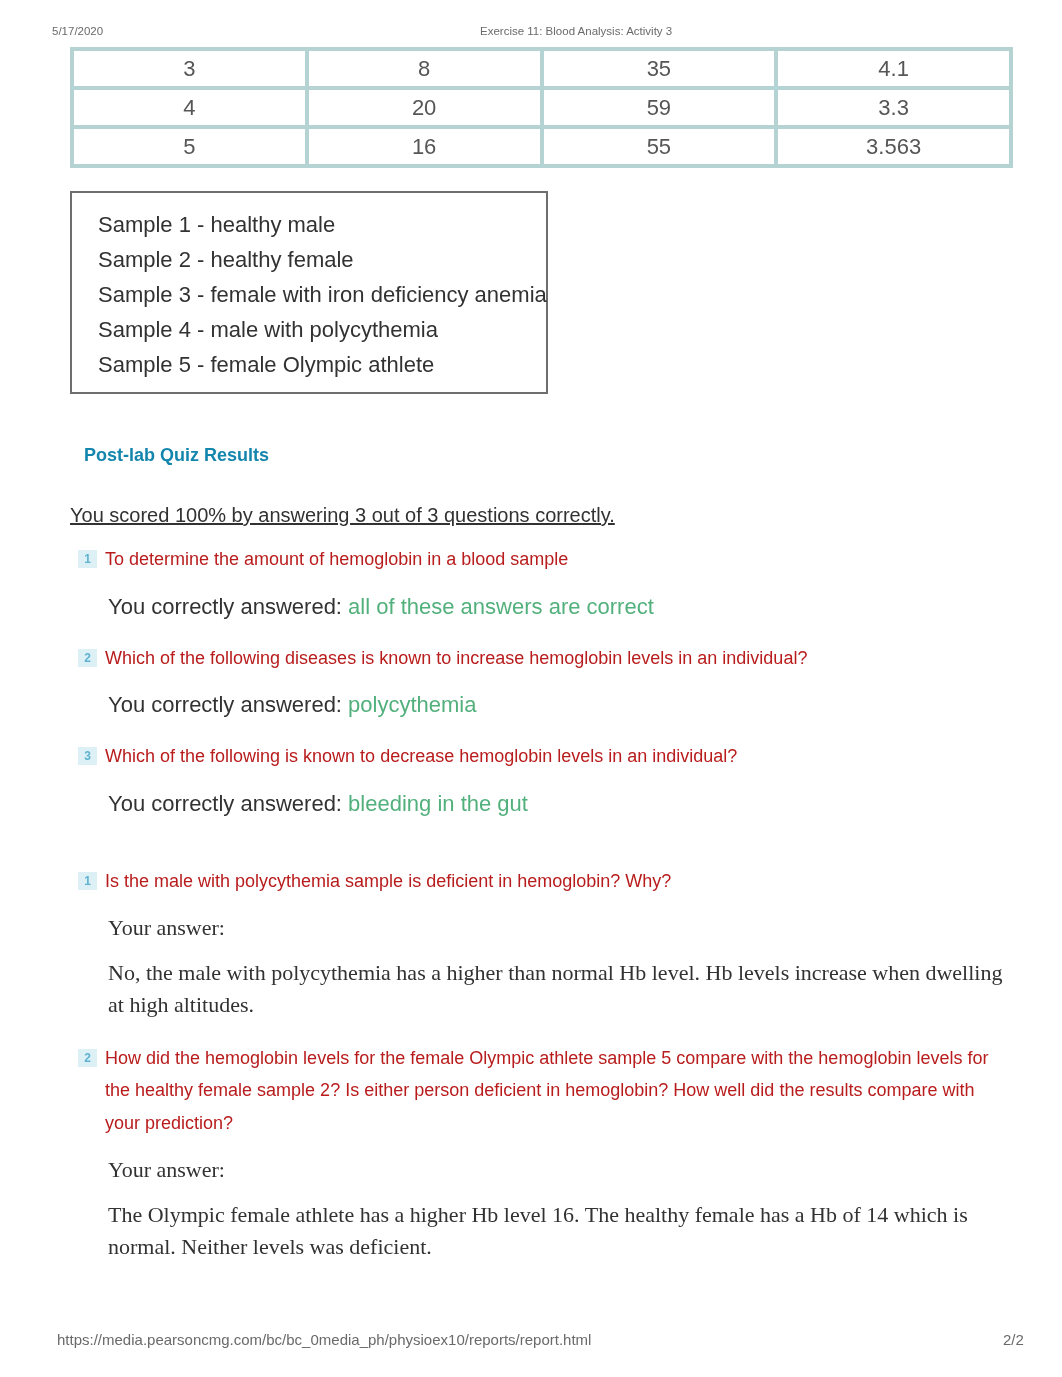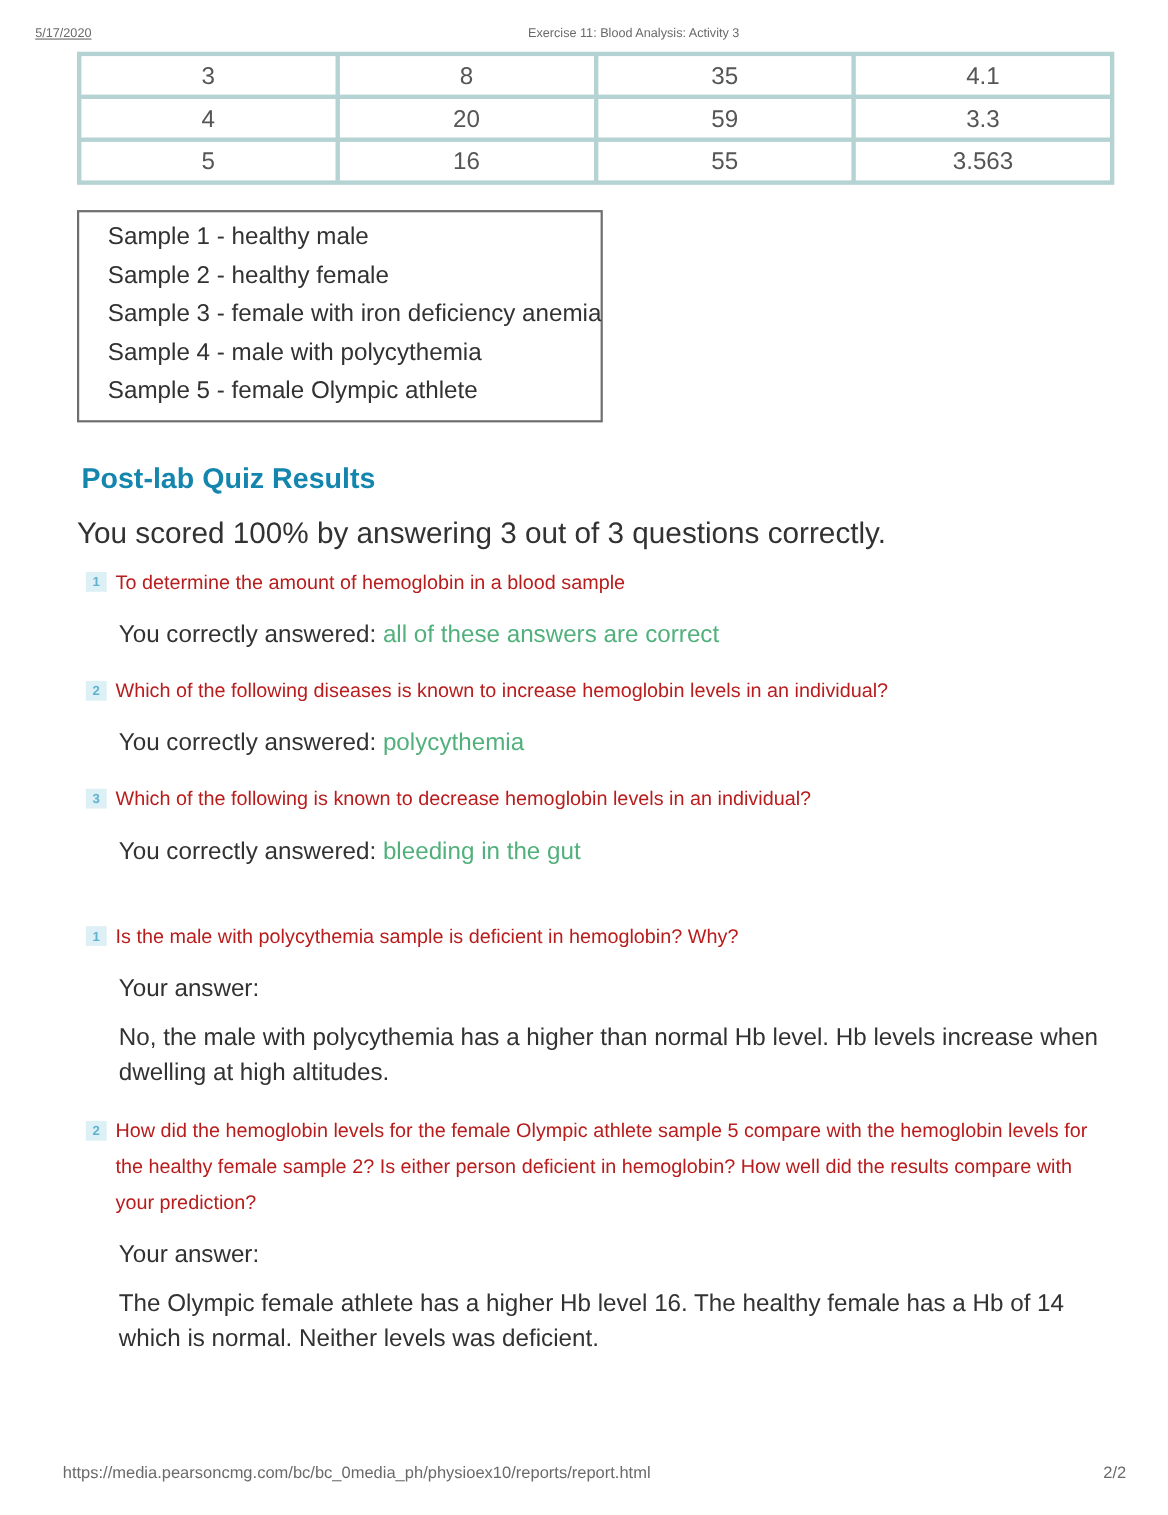--- a/index.html
+++ b/index.html
@@ -6,53 +6,53 @@
   html, body { margin:0; padding:0; }
   body {
     width:1062px; height:1377px; background:#ffffff;
     font-family:"Liberation Sans", sans-serif;
     color:#333333; overflow:hidden;
   }
   .page { position:relative; width:1062px; height:1377px; }
 
   .print-hdr { position:absolute; top:23px; left:0; width:1062px; height:16px;
          font-size:11.5px; color:#6a6a6a; line-height:16px; }
-  .print-hdr .l { position:absolute; left:32px;text-decoration:underline; }
+  .print-hdr .l { position:absolute; left:52px; }
   .print-hdr .c { position:absolute; left:480px; }
   .print-ftr { position:absolute; top:1332px; left:0; width:1062px; height:16px;
          font-size:15px; color:#6a6a6a; line-height:16px;margin-left:13px; }
   .print-ftr .l { position:absolute; left:44px; }
   .print-ftr .r { position:absolute; left:990px; }
 
   .content { position:absolute; left:70px; top:47px; width:943px; }
   .qitem .qtext { width:893px; }
 
   table.data { width:943px; border-collapse:separate; border-spacing:4px;
                table-layout:fixed; background:#b4d3d2; }
   table.data td { height:35px; text-align:center;
                   font-size:22px; color:#565656; background:#ffffff;
                   vertical-align:middle; padding:0; }
 
   .legend { margin-top:23px; width:478px; border:2px solid #6e6e6e;
-            padding:4px 20px 10px 26px; }
+            padding:14px 20px 10px 26px; }
   .legend div { font-size:22px; line-height:35px; color:#323232; white-space:nowrap; }
 
-  h2.sec { color:#1486ae; font-size:26px; font-weight:bold; margin:4px;
+  h2.sec { color:#1486ae; font-size:18px; font-weight:bold; margin:14px;
            padding:0; line-height:30px; }
-  p.intro { font-size:27px; color:#323232; margin:0; line-height:30px; }
+  p.intro { font-size:20px; color:#323232; margin:0; line-height:30px;text-decoration:underline; }
 
   .qlist { margin:0; padding:0; list-style:none; }
   .qitem { position:relative; padding-left:35px; }
   .qnum { position:absolute; left:8px; top:7px; width:19px; height:18px;
           background:#dcf0f6; color:#5fb2d0; font-size:12px; line-height:18px;
           text-align:center; font-weight:bold; }
   .qtext { font-size:18px; color:#b91c1c; line-height:32.5px; margin:0; }
   .ans { font-size:22px; color:#323232; line-height:31px; margin:0 0 0 38px; }
   .ans .good { color:#52b07c; }
-  .ansblock { font-size:22px; color:#323232; line-height:32.5px; margin:0 0 0 38px; }
+  .ansblock { font-size:22px; color:#323232; line-height:32.5px; margin:0 0 0 38px;font-family:Liberation Serif, serif; }
 </style>
 </head>
 <body>
 
 <div class="page">
   <div class="print-hdr">
     <span class="l">5/17/2020</span>
     <span class="c">Exercise 11: Blood Analysis: Activity 3</span>
   </div>
 

